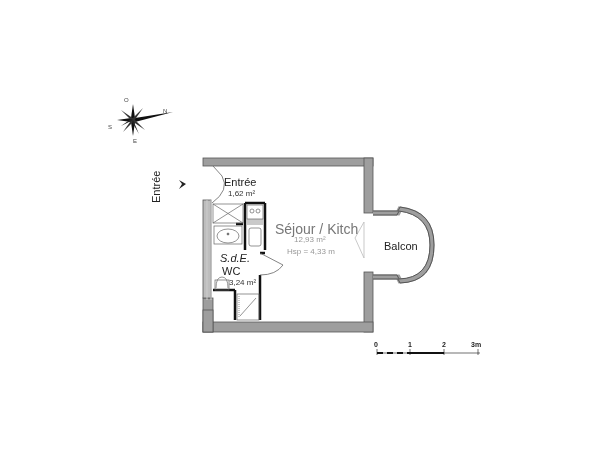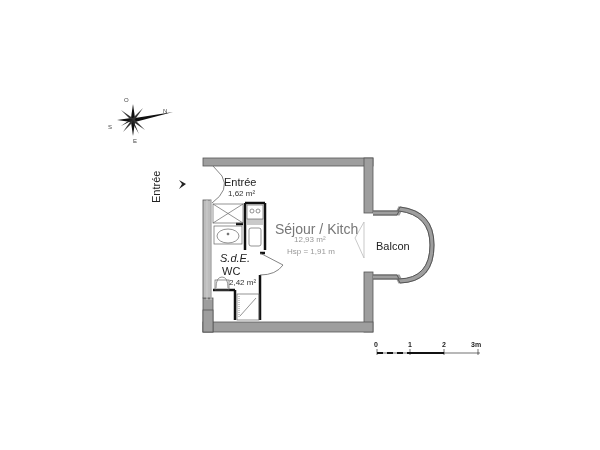--- a/index.html
+++ b/index.html
@@ -132,24 +132,24 @@
 <span class="lbl compass-lbl" style="left:108px;top:124px;">S</span>
 <span class="lbl compass-lbl" style="left:133px;top:138px;">E</span>
 
 <span class="lbl room-name vert" style="left:150px;top:203px;">Entrée</span>
 
 <span class="lbl room-name" style="left:224px;top:176px;">Entrée</span>
 <span class="lbl area" style="left:228px;top:189px;">1,62 m²</span>
 
 <span class="lbl room-name-light" style="left:275px;top:221px;">Séjour / Kitch</span>
 <span class="lbl area-light" style="left:294px;top:235px;">12,93 m²</span>
-<span class="lbl area-light" style="left:287px;top:247px;">Hsp = 1,91 m</span>
+<span class="lbl area-light" style="left:287px;top:247px;">Hsp = 4,33 m</span>
 
 <span class="lbl room-name" style="left:220px;top:252px;font-style:italic;">S.d.E.</span>
 <span class="lbl room-name" style="left:222px;top:265px;">WC</span>
-<span class="lbl area" style="left:229px;top:278px;">2,42 m²</span>
+<span class="lbl area" style="left:229px;top:278px;">3,24 m²</span>
 
-<span class="lbl room-name" style="left:376px;top:240px;">Balcon</span>
+<span class="lbl room-name" style="left:384px;top:240px;">Balcon</span>
 
 <span class="lbl scale-lbl" style="left:374px;top:341px;">0</span>
 <span class="lbl scale-lbl" style="left:408px;top:341px;">1</span>
 <span class="lbl scale-lbl" style="left:442px;top:341px;">2</span>
 <span class="lbl scale-lbl" style="left:471px;top:341px;">3m</span>
 
 </body></html>

